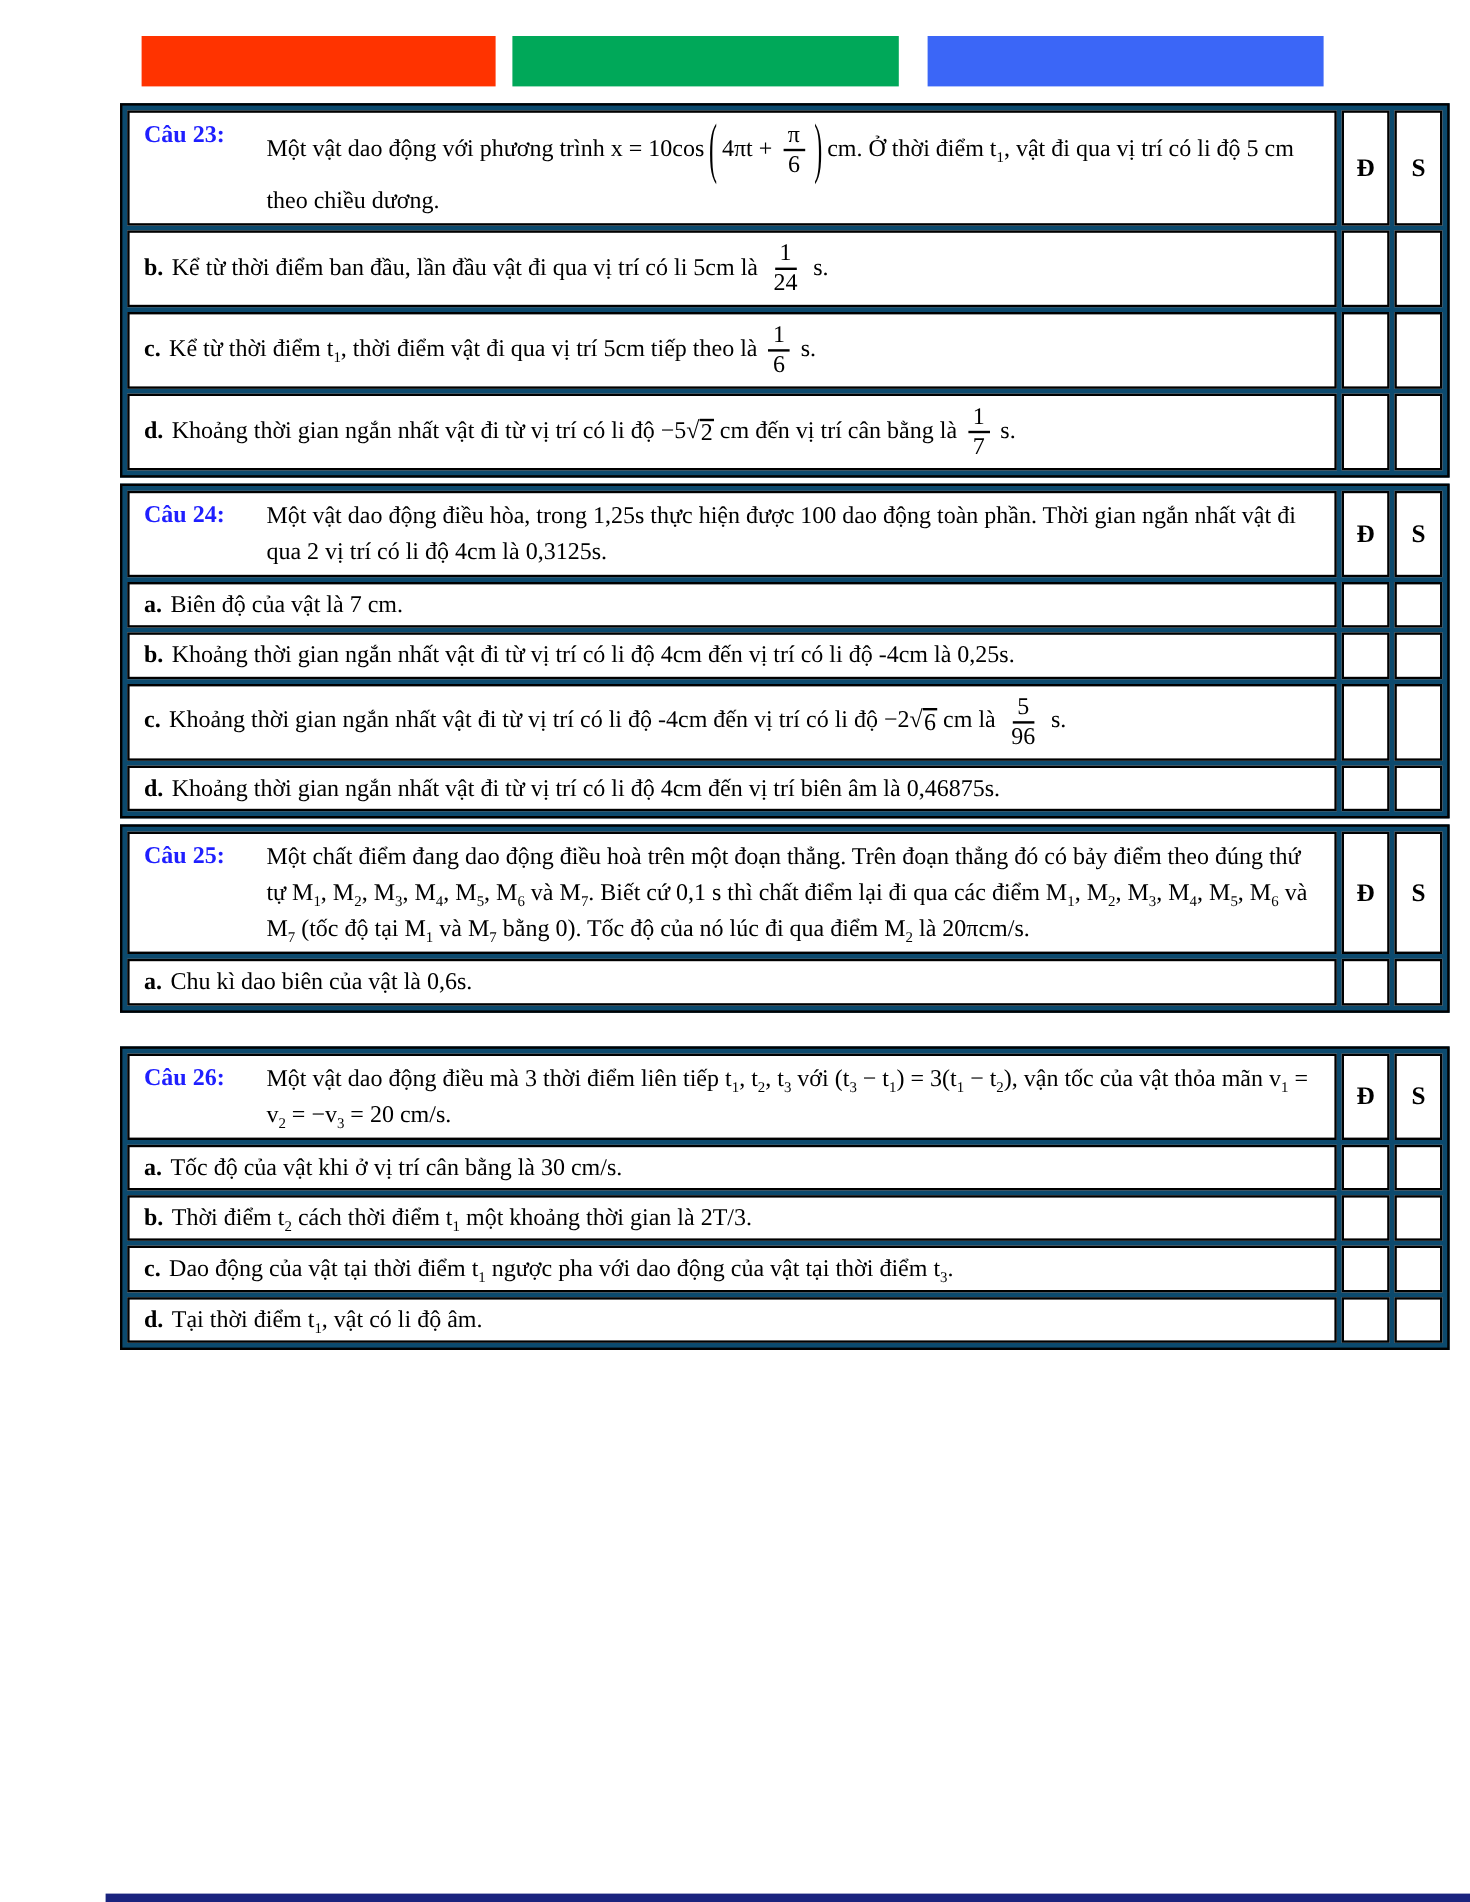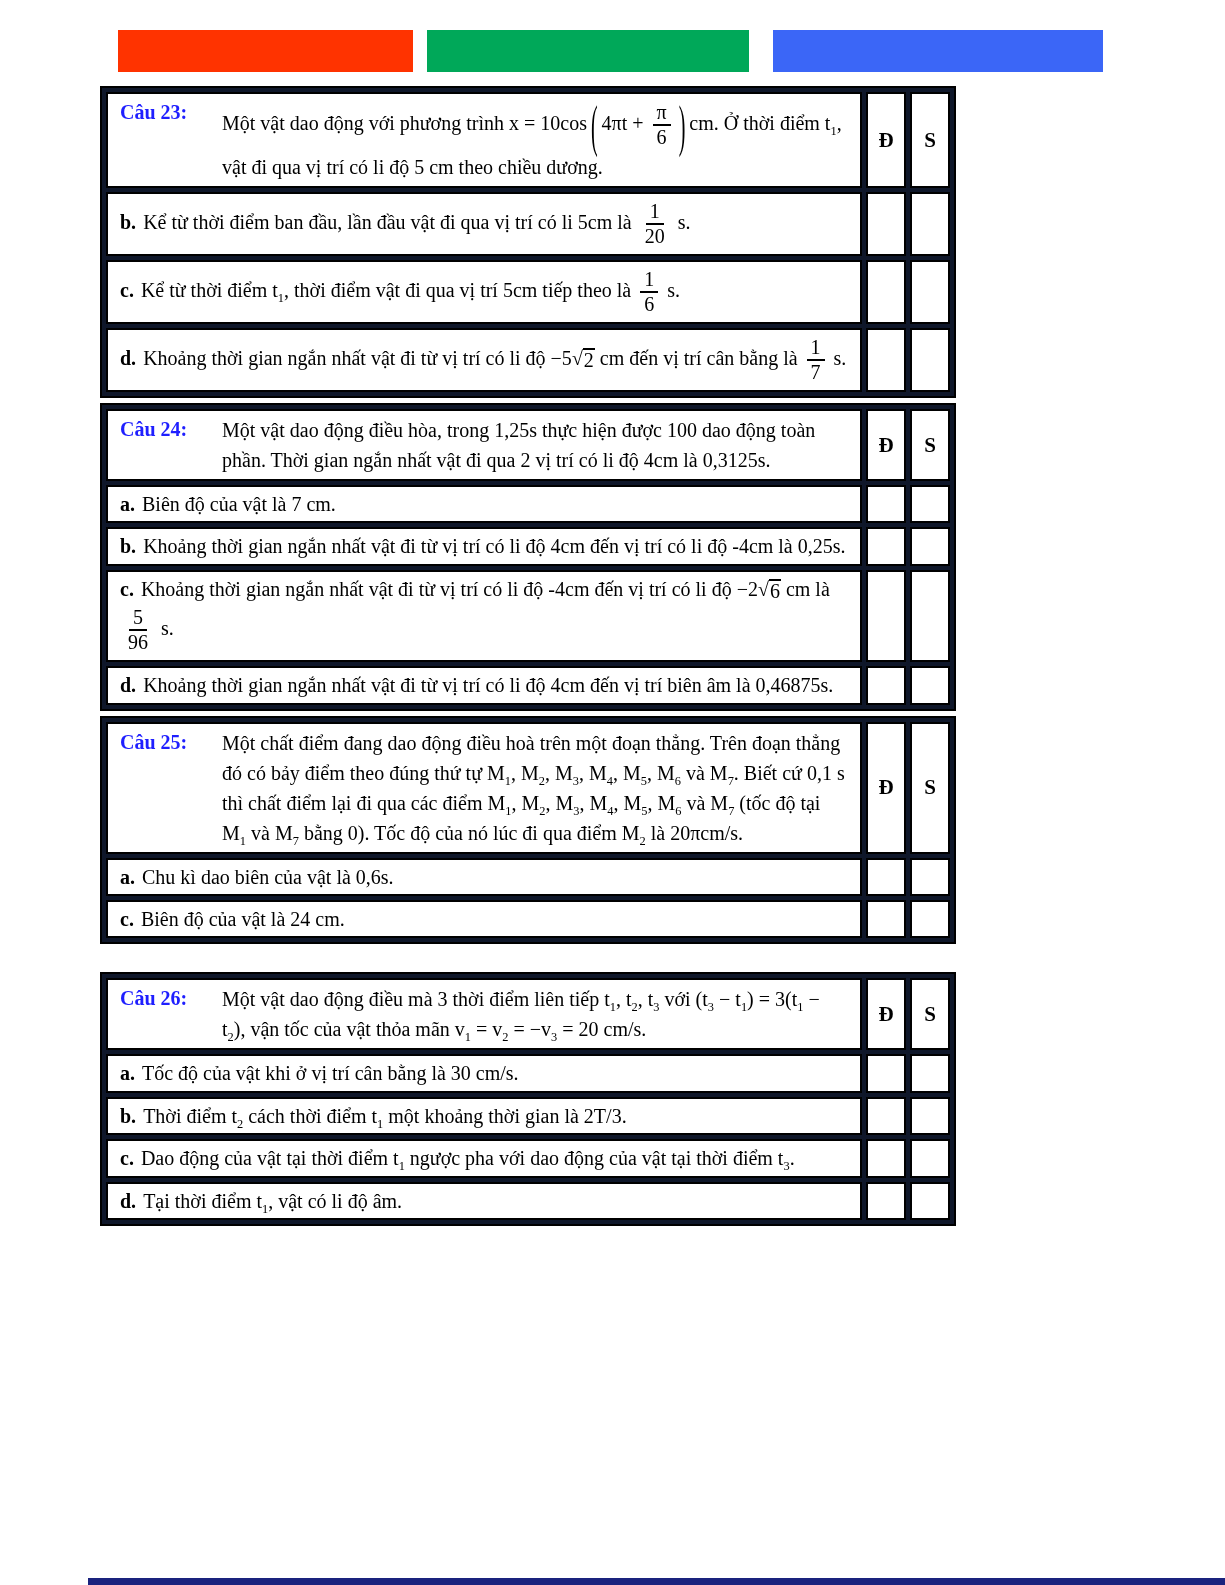--- a/index.html
+++ b/index.html
@@ -9,21 +9,21 @@
   }
   
   .topbars{display:flex;padding:30px 0 14px 118px;}
   .bar{height:42px;}
   .bar-red{width:295px;margin-right:14px;}
   .bar-green{width:322px;margin-right:24px;}
   .bar-blue{width:330px;}
   
   table.q{
     border-collapse:separate;border-spacing:4px;table-layout:fixed;
-    width:856px;margin:0 0 5px 100px;border:2px solid #000;background:#0f172a;
+    width:1108px;margin:0 0 5px 100px;border:2px solid #000;background:#0c4a6e;
   }
   table.q.gap{margin-top:28px;}
   table.q td{border:2px solid #000;vertical-align:middle;background:#fff;}
   td.content{padding:4px 12px;line-height:1.42;}
   td.ds{width:34px;text-align:center;}
   td.dsh{font-weight:bold;font-size:21px;}
   .stemwrap{display:flex;align-items:flex-start;}
   .qlabel{color:#1f1fff;font-weight:bold;flex:0 0 102px;white-space:nowrap;}
   .stemtext{flex:1;line-height:1.5;}
   .st-label{font-weight:bold;margin-right:7px;}
@@ -60,21 +60,21 @@
                 <span class="fden">6</span>
               </span><span class="bigp">)</span>cm. Ở thời điểm t<sub>1</sub>, vật đi qua vị trí có li độ 5 cm theo chiều dương.</span>
       </div>
     </td>
     <td class="ds dsh">Đ</td>
     <td class="ds dsh">S</td>
   </tr>
   <tr class="strow">
     <td class="content"><span class="st-label">b.</span><span class="st-text">Kể từ thời điểm ban đầu, lần đầu vật đi qua vị trí có li 5cm là <span class="frac">
               <span class="fnum">1</span>
-              <span class="fden">20</span>
+              <span class="fden">24</span>
             </span> s.</span></td>
     <td class="ds ans"></td>
     <td class="ds ans"></td>
   </tr>
   <tr class="strow">
     <td class="content"><span class="st-label">c.</span><span class="st-text">Kể từ thời điểm t<sub>1</sub>, thời điểm vật đi qua vị trí 5cm tiếp theo là <span class="frac">
               <span class="fnum">1</span>
               <span class="fden">6</span>
             </span> s.</span></td>
     <td class="ds ans"></td>
@@ -145,25 +145,20 @@
       </div>
     </td>
     <td class="ds dsh">Đ</td>
     <td class="ds dsh">S</td>
   </tr>
   <tr class="strow">
     <td class="content"><span class="st-label">a.</span><span class="st-text">Chu kì dao biên của vật là 0,6s.</span></td>
     <td class="ds ans"></td>
     <td class="ds ans"></td>
   </tr>
-  <tr class="strow">
-    <td class="content"><span class="st-label">c.</span><span class="st-text">Biên độ của vật là 24 cm.</span></td>
-    <td class="ds ans"></td>
-    <td class="ds ans"></td>
-  </tr>
 </tbody>
   </table>
 
 <table class="q gap">
     <tbody>
   <tr>
     <td class="content">
       <div class="stemwrap">
         <span class="qlabel">Câu 26:</span>
         <span class="stemtext">Một vật dao động điều mà 3 thời điểm liên tiếp t<sub>1</sub>, t<sub>2</sub>, t<sub>3</sub> với (t<sub>3</sub> − t<sub>1</sub>) = 3(t<sub>1</sub> − t<sub>2</sub>), vận tốc của vật thỏa mãn v<sub>1</sub> = v<sub>2</sub> = −v<sub>3</sub> = 20 cm/s.</span>

